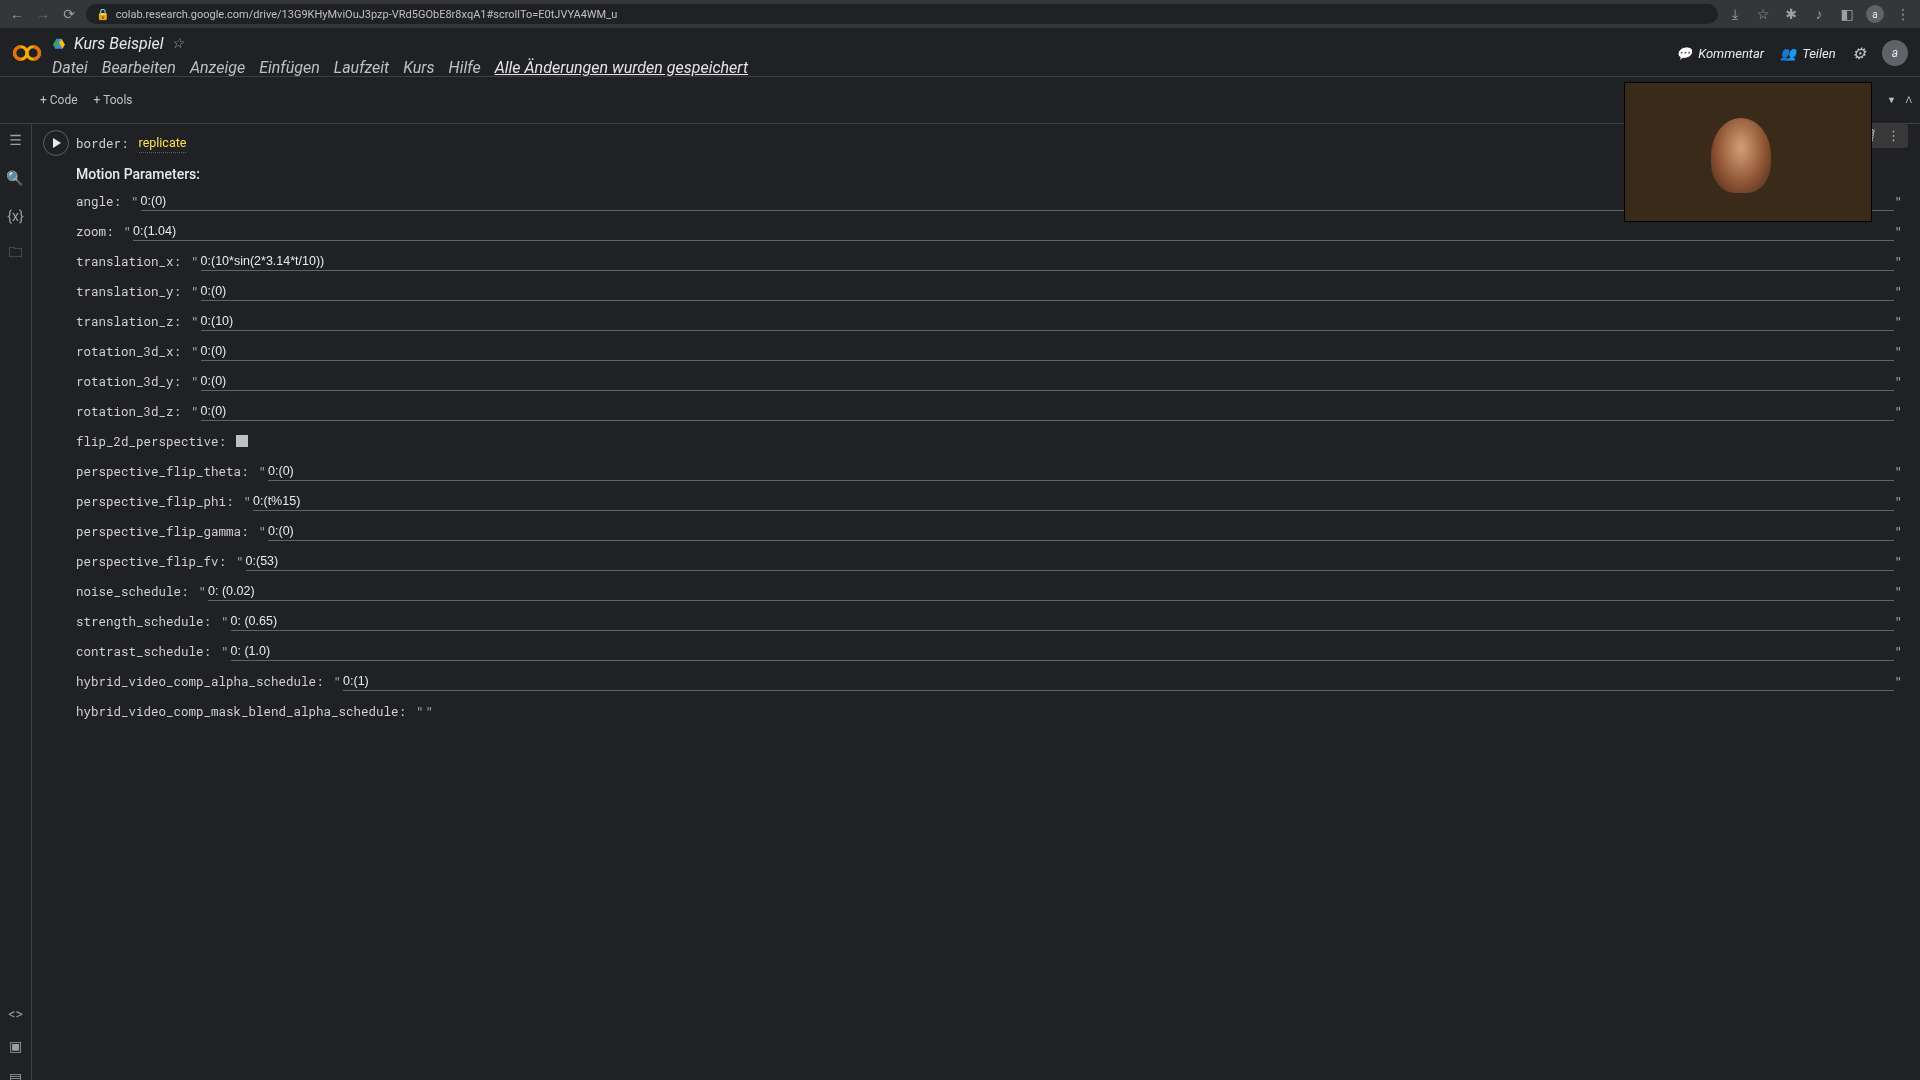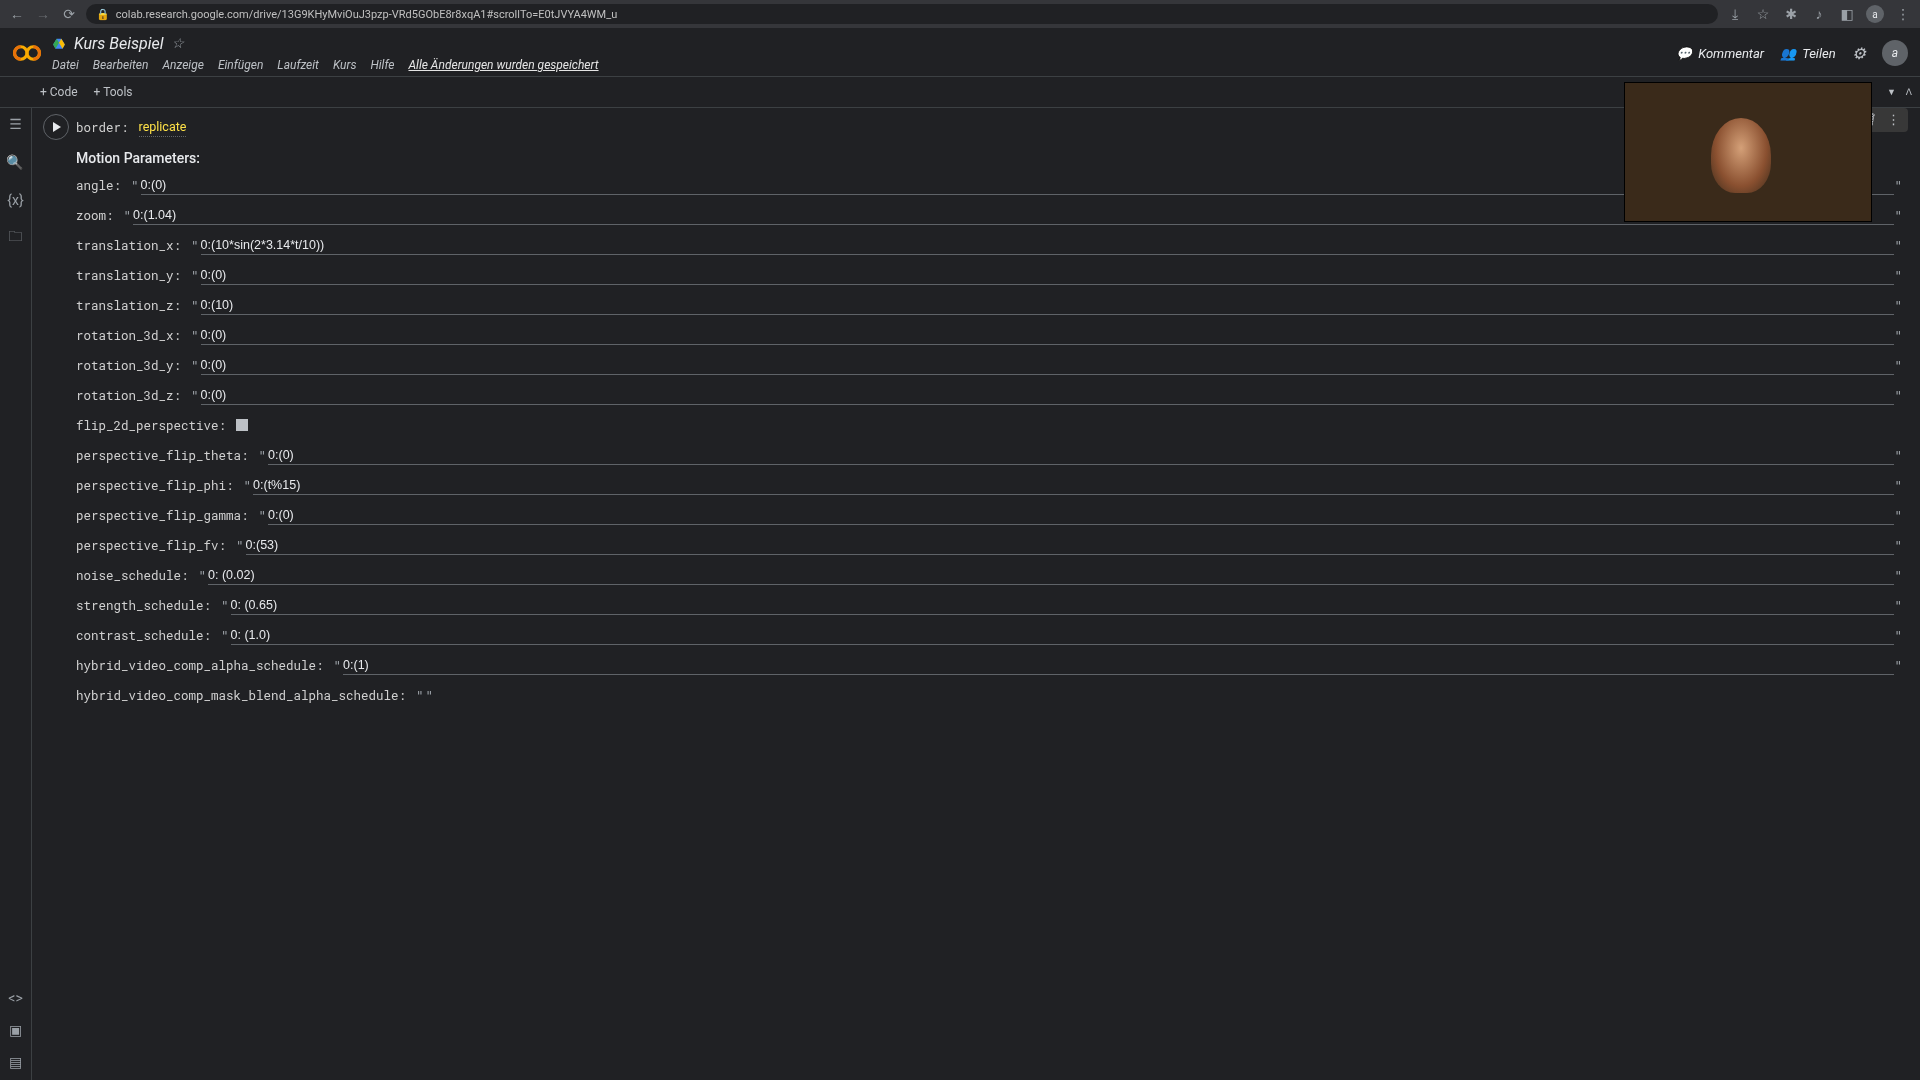--- a/index.html
+++ b/index.html
@@ -14,30 +14,30 @@
 
 
 .colab-header { height: 48px; display: flex; align-items: flex-start; padding: 4px 12px 0 12px; gap: 10px; position: relative; font-style: italic; }
 .colab-logo { width: 30px; height: 30px; margin-top: 6px; }
 .colab-logo svg { width: 30px; height: 30px; }
 .title-area { flex: 1; }
 .title-row { display: flex; align-items: center; gap: 8px; height: 22px; }
 .drive-ico { width: 14px; height: 14px; }
 .doc-title { font-size: 16px; color: #e8eaed; }
 .star { color: #9aa0a6; font-size: 14px; }
-.menu-row { display: flex; gap: 14px; font-size: 12px; color: #bdc1c6; padding-top: 4px; }
+.menu-row { display: flex; gap: 14px; font-size: 16px; color: #bdc1c6; padding-top: 4px; }
 .menu-row span { cursor: pointer; }
 .menu-saved { text-decoration: underline; color: #e5e5e5; }
 .header-actions { display: flex; align-items: center; gap: 16px; margin-top: 8px; }
 .hact { display: flex; align-items: center; gap: 6px; font-size: 13px; color: #e8eaed; cursor: pointer; }
 .gear { font-size: 16px; color: #bdc1c6; cursor: pointer; }
 .hdr-avatar { width: 26px; height: 26px; border-radius: 50%; background: #5f6368; display: flex; align-items: center; justify-content: center; font-size: 12px; }
 
 
-.toolbar { height: 32px; border-top: 1px solid #3c4043; border-bottom: 1px solid #3c4043; display: flex; align-items: center; padding: 0 8px 0 40px; gap: 16px; font-size: 12px; }
+.toolbar { height: 48px; border-top: 1px solid #3c4043; border-bottom: 1px solid #3c4043; display: flex; align-items: center; padding: 0 8px 0 40px; gap: 16px; font-size: 12px; }
 .tbtn { color: #bdc1c6; cursor: pointer; }
 .toolbar-right { margin-left: auto; display: flex; align-items: center; gap: 10px; }
 .tri-down { font-size: 9px; color: #bdc1c6; cursor: pointer; }
 .caret-up { font-size: 9px; color: #bdc1c6; cursor: pointer; }
 
 
 .main { display: flex; height: calc(100vh - 28px - 48px - 32px); }
 .left-rail { width: 32px; background: #202124; border-right: 1px solid #3c4043; display: flex; flex-direction: column; align-items: center; padding-top: 8px; gap: 22px; }
 .rail-ico { width: 16px; height: 16px; color: #9aa0a6; cursor: pointer; font-size: 14px; display:flex; align-items:center; justify-content:center;}
 .rail-bottom { margin-top: auto; margin-bottom: 10px; display:flex; flex-direction:column; gap:16px; align-items:center;}

